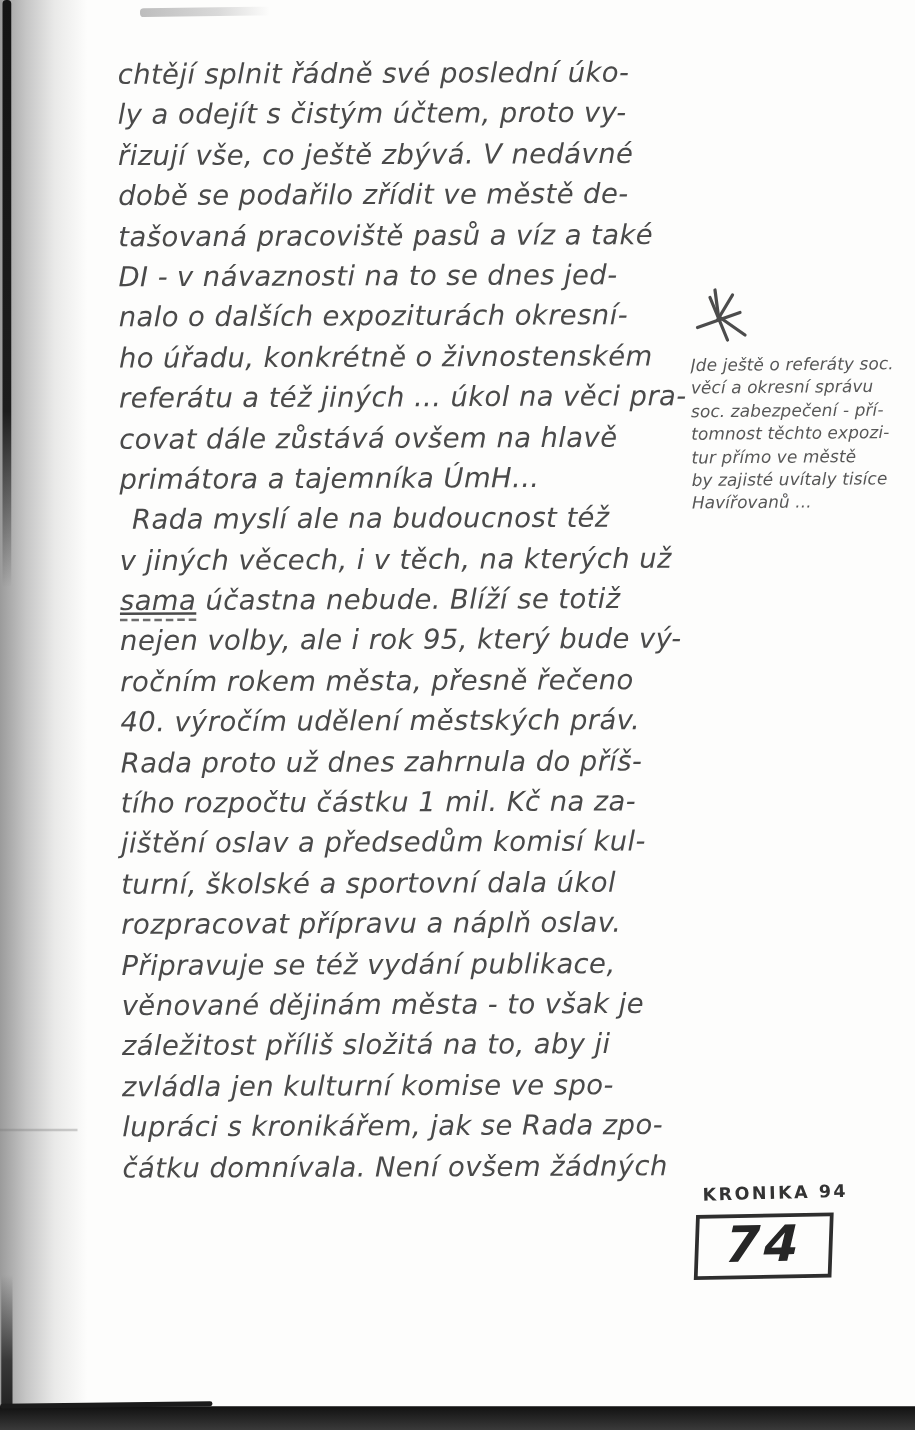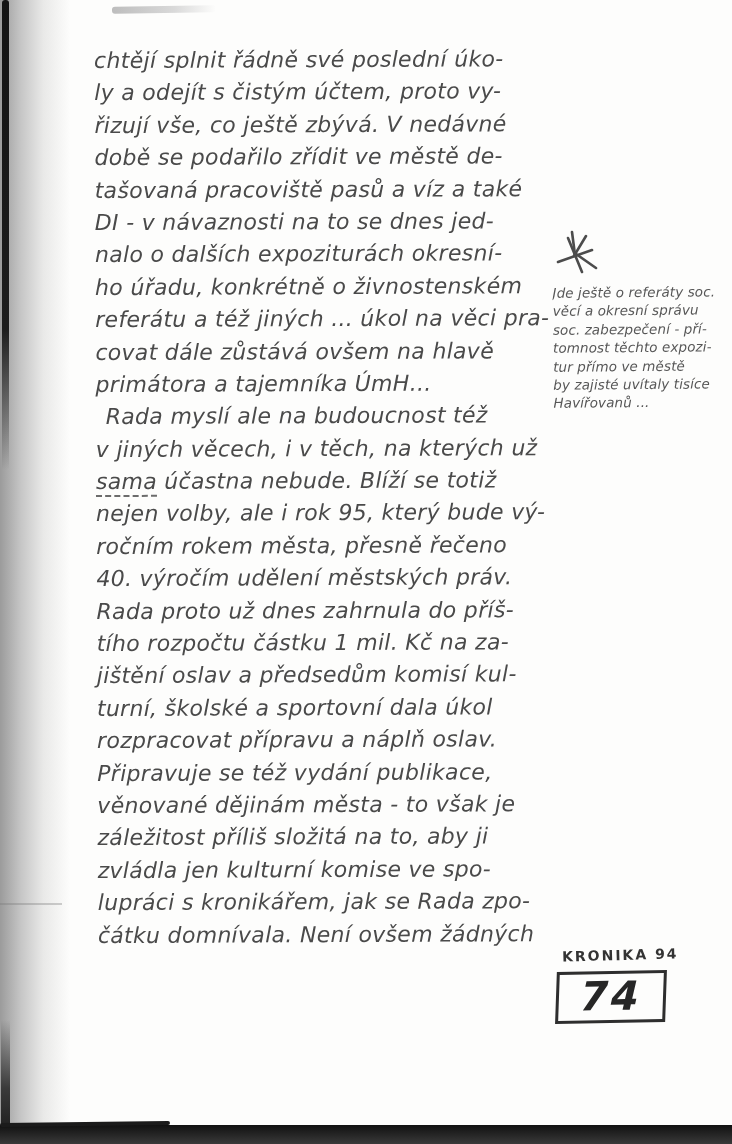--- a/index.html
+++ b/index.html
@@ -77,20 +77,21 @@
     transform: rotate(-0.25deg);
   }
   .tline {
     height: 32.4px;
     line-height: 32.4px;
     white-space: nowrap;
   }
   .underlined {
     border-bottom: 2px dashed #6c6c6c;
     padding-bottom: 1px;
+    text-decoration: underline;
   }
 
   
   .asterisk-wrap {
     position: absolute;
     left: 552px; top: 228px;
     width: 56px; height: 56px;
   }
   .margin-note {
     position: absolute;

